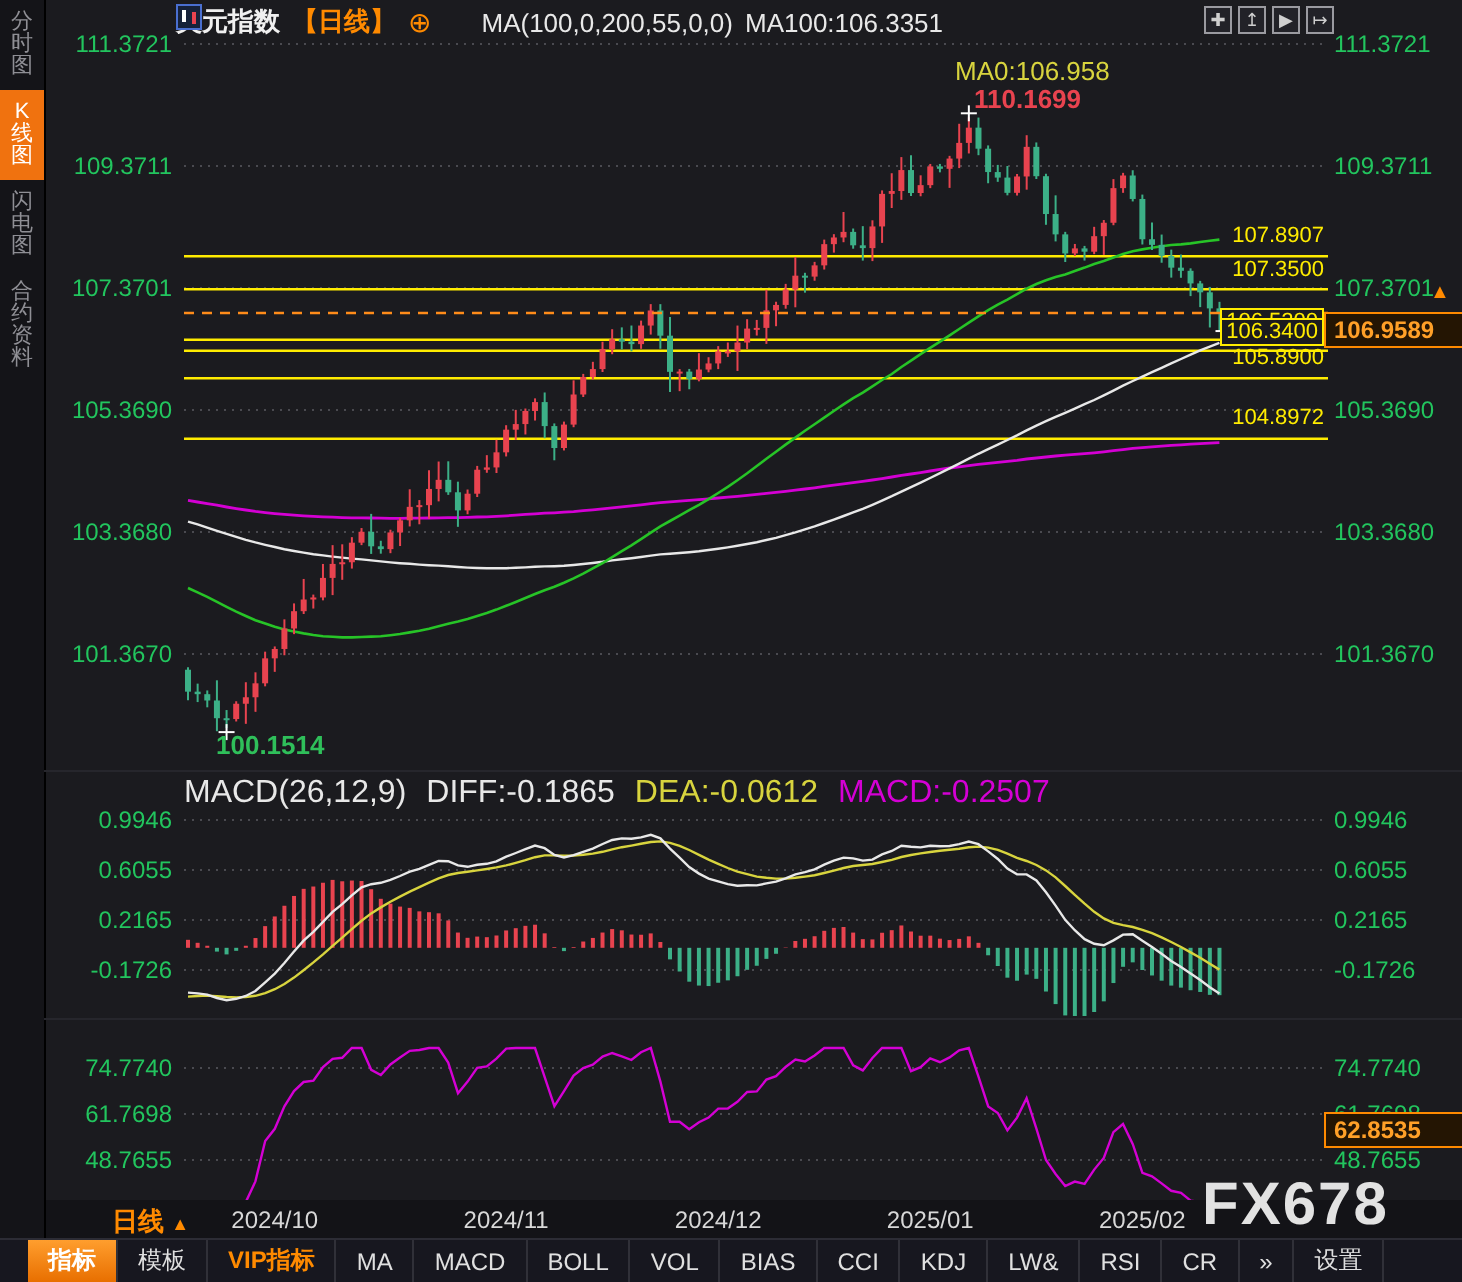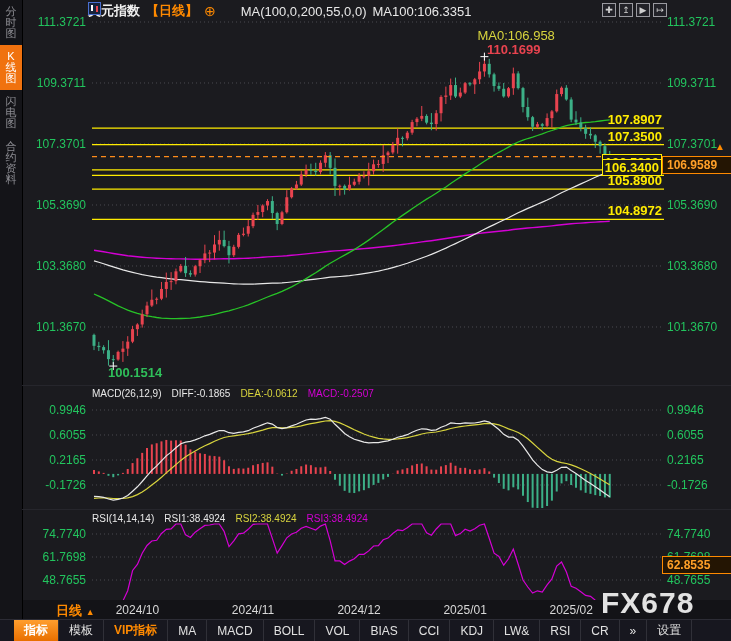--- a/index.html
+++ b/index.html
@@ -20,25 +20,25 @@
   .hdr-ma100{color:#e8e8e8;}
   .hdr-ma0{color:#d8d43e;margin-top:48px;}
   #header-icons{position:absolute;left:602px;top:3px;display:flex;gap:3px;}
   .hicon{width:14px;height:14px;border:1px solid #9a9aa0;background:#222228;color:#cfcfcf;
          font-size:9px;line-height:13px;text-align:center;box-sizing:border-box;}
   
   .abs{position:absolute;white-space:nowrap;}
   .axis-lab{font-size:12px;color:#22c55e;}
   .axis-left{width:62px;text-align:right;left:24px;}
   .axis-right{left:667px;text-align:left;}
-  .lvl-lab{font-size:13px;font-weight:bold;color:#ffec00;left:auto;}
+  .lvl-lab{font-size:11px;font-weight:normal;color:#ffec00;left:auto;}
   .lvl-boxed{border:1px solid #ffec00;padding:0 2px;background:#1b1b1f;}
   .badge{border:1px solid #ff8a00;background:#241503;color:#ffa028;font-weight:bold;font-size:12px;
          padding:1px 4px;box-sizing:border-box;width:92px;}
-  .pane-hdr{font-size:10px;display:flex;gap:10px;}
+  .pane-hdr{font-size:16px;display:flex;gap:10px;}
   .ann{font-size:13px;font-weight:bold;}
   
   #date-strip{position:absolute;left:23px;top:600px;width:708px;height:19px;background:#131317;}
   .tf-label{position:absolute;left:33px;top:2px;color:#ff8a00;font-weight:bold;font-size:13px;}
   .tf-arrow{color:#ff8a00;font-size:9px;}
   .date-lab{position:absolute;top:3px;font-size:12px;color:#d8d8d8;transform:translateX(-50%);}
   #watermark{position:absolute;left:601px;top:586px;font-size:30px;font-weight:600;color:#e2e2e2;
              letter-spacing:1px;z-index:30;}
   
   #toolbar{position:absolute;left:0;top:619px;width:731px;height:22px;background:#17171f;
@@ -497,26 +497,20 @@
       <div class="abs axis-lab axis-left" style="top: 573.001px;">48.7655</div>
       <div class="abs axis-lab axis-right" style="top: 573.001px;">48.7655</div>
     </div>
 
   <div class="abs pane-hdr" id="macd-header" style="left:92px;top:388px">
       <span style="color: rgb(232, 232, 232);">MACD(26,12,9)</span>
       <span style="color: rgb(232, 232, 232); text-align: right;">DIFF:-0.1865</span>
       <span style="color: rgb(216, 212, 62);">DEA:-0.0612</span>
       <span style="color: rgb(212, 0, 212);">MACD:-0.2507</span>
     </div>
-  <div class="abs pane-hdr" id="rsi-header" style="left:92px;top:513px">
-      <span style="color: rgb(232, 232, 232);">RSI(14,14,14)</span>
-      <span style="color: rgb(232, 232, 232);">RSI1:38.4924</span>
-      <span style="color: rgb(216, 212, 62);">RSI2:38.4924</span>
-      <span style="color: rgb(212, 0, 212);">RSI3:38.4924</span>
-    </div>
 
   <div class="abs ann" id="high-ann" style="left:487px;top:42px;color:#e8434f">110.1699</div>
   <div class="abs ann" id="low-ann" style="left:108px;top:365px;color:#2fbf5a">100.1514</div>
 
   <div class="abs badge" style="left:662px;top:156px">106.9589</div>
   <div class="abs" style="left:715px;top:141px;color:#ff8a00;font-size:10px">▲</div>
 
   <div class="abs badge" style="left:662px;top:556px">62.8535</div>
 
   <div id="date-strip">

